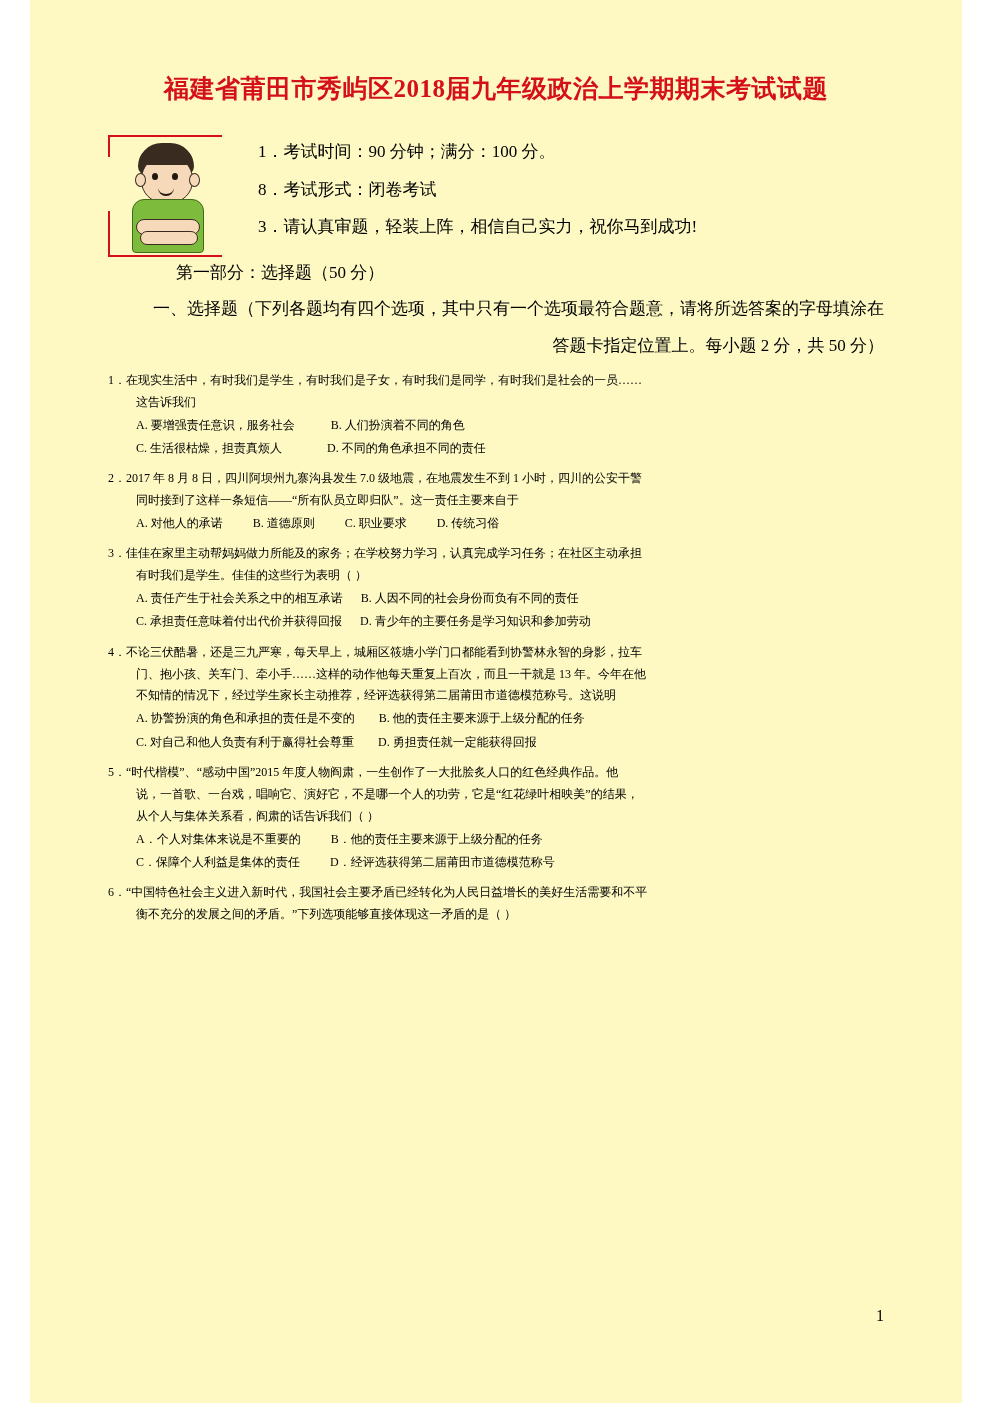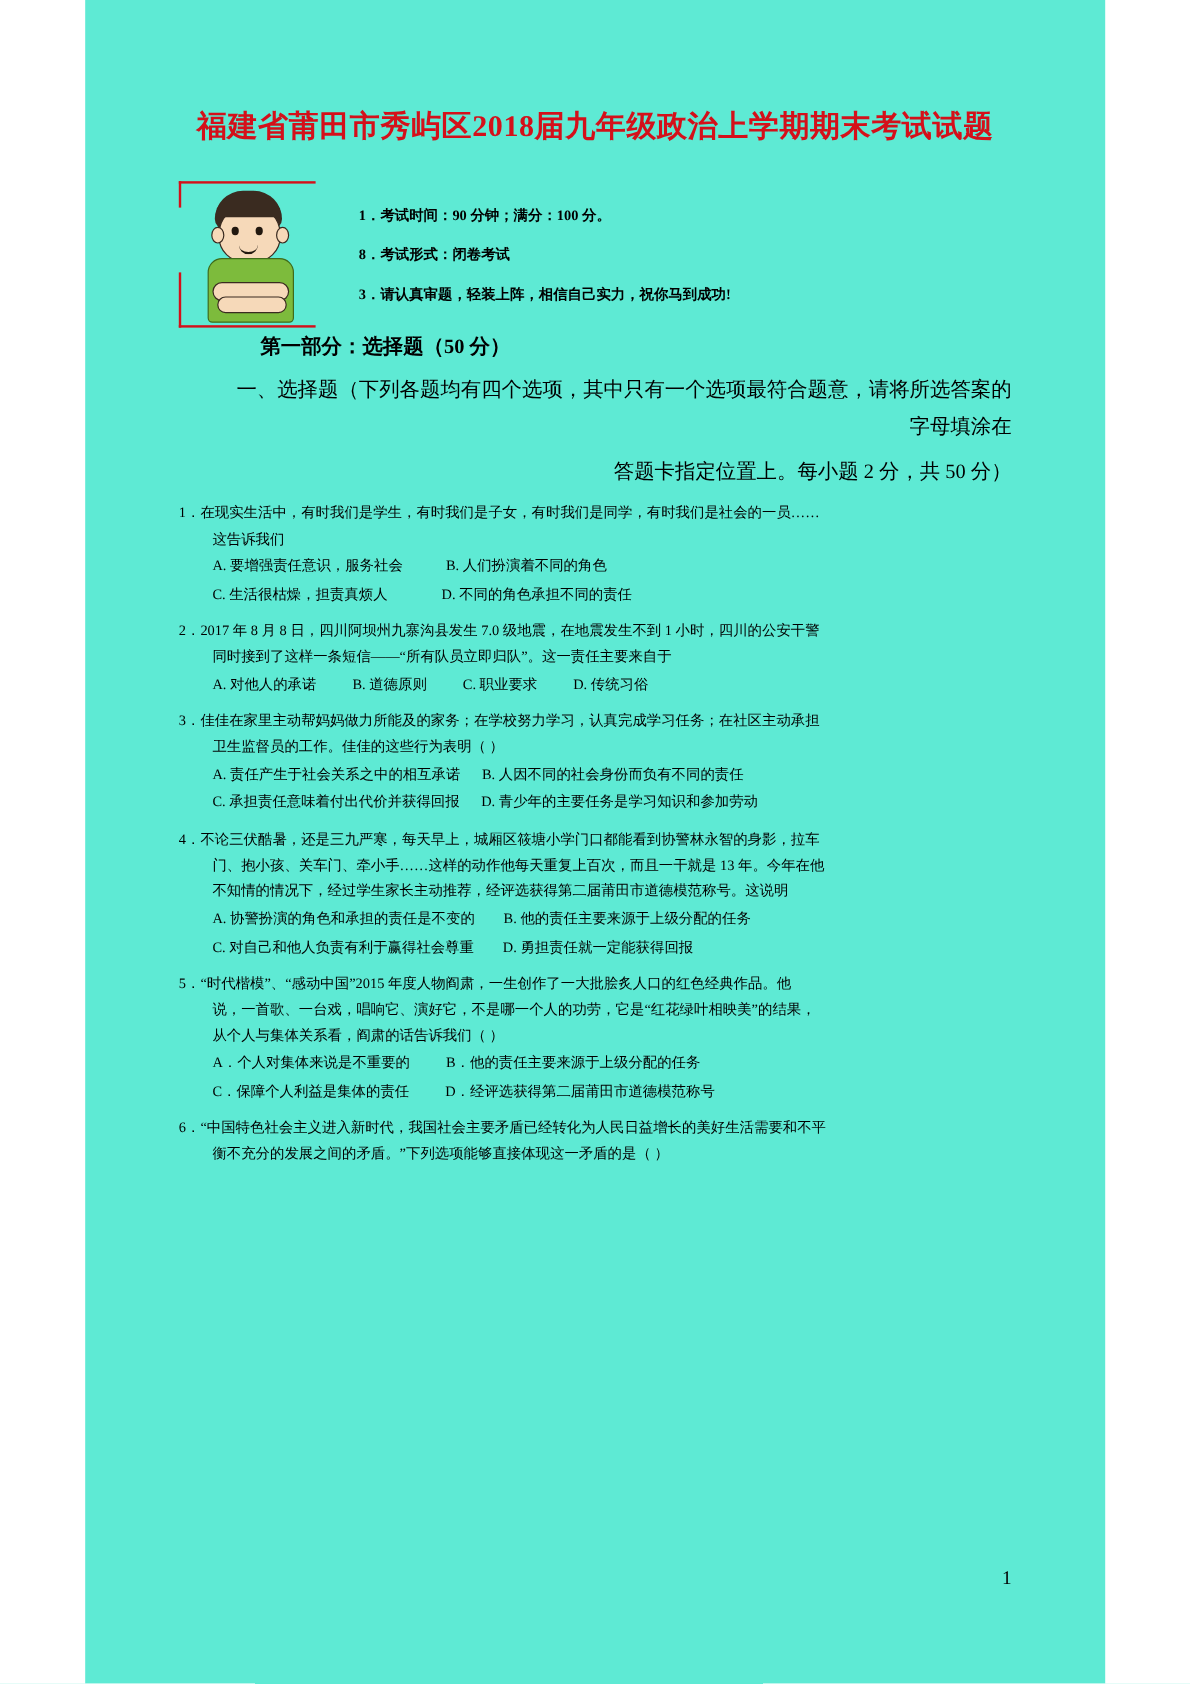--- a/index.html
+++ b/index.html
@@ -6,27 +6,27 @@
     margin: 0;
     padding: 0;
     background: #ffffff;
   }
   body {
     font-family: "Liberation Serif", "DejaVu Serif", serif;
     color: #000;
   }
   .page {
     position: relative;
-    width: 850px;
+    width: 932px;
     height: 1403px;
     margin: 0 auto;
-    background: #5eead4;
+    background: #fef9c3;
     overflow: hidden;
     box-sizing: border-box;
-    padding: 16px 78px;
+    padding: 0 78px;
   }
   .doc-title {
     text-align: center;
     color: #d4101a;
     font-weight: bold;
     font-size: 25px;
     letter-spacing: 0.5px;
     margin-top: 72px;
     margin-bottom: 26px;
     font-family: "Liberation Serif", "DejaVu Serif", serif;
@@ -139,30 +139,28 @@
     background: #f6d9b9;
     border: 1.5px solid #3a2b20;
     border-radius: 8px;
     left: 12px;
   }
   .instructions {
     margin-left: 150px;
     padding-top: 8px;
   }
   .instructions p {
-    margin: 15px 0 12px 0;
-    font-size: 12px;
+    margin: 0 0 12px 0;
+    font-size: 17px;
     line-height: 1.5;
-    font-weight: bold;
   }
   .section-head {
     margin: 10px 0 10px 0;
     font-size: 17px;
     text-indent: 68px;
-    font-weight: bold;
   }
   p.para {
     margin: 0 0 6px 0;
     font-size: 17px;
     line-height: 1.82;
     text-align: right;
   }
   p.indent2 {
     text-indent: 34px;
   }
@@ -245,21 +243,21 @@
   <div class="q">
     <span class="q-line"><span>2．</span><span>2017 年 8 月 8 日，四川阿坝州九寨沟县发生 7.0 级地震，在地震发生不到 1 小时，四川的公安干警</span></span>
     <span class="q-cont">同时接到了这样一条短信——“所有队员立即归队”。这一责任主要来自于</span>
     <span class="opts">
       <span class="oline">A. 对他人的承诺          B. 道德原则          C. 职业要求          D. 传统习俗</span>
     </span>
   </div>
 
   <div class="q">
     <span class="q-line"><span>3．</span><span>佳佳在家里主动帮妈妈做力所能及的家务；在学校努力学习，认真完成学习任务；在社区主动承担</span></span>
-    <span class="q-cont">卫生监督员的工作。佳佳的这些行为表明（    ）</span>
+    <span class="q-cont">有时我们是学生。佳佳的这些行为表明（    ）</span>
     <span class="opts">
       <span class="oline">A. 责任产生于社会关系之中的相互承诺      B. 人因不同的社会身份而负有不同的责任</span>
       <span class="oline">C. 承担责任意味着付出代价并获得回报      D. 青少年的主要任务是学习知识和参加劳动</span>
     </span>
   </div>
 
   <div class="q">
     <span class="q-line"><span>4．</span><span>不论三伏酷暑，还是三九严寒，每天早上，城厢区筱塘小学门口都能看到协警林永智的身影，拉车</span></span>
     <span class="q-cont">门、抱小孩、关车门、牵小手……这样的动作他每天重复上百次，而且一干就是 13 年。今年在他</span>
     <span class="q-cont">不知情的情况下，经过学生家长主动推荐，经评选获得第二届莆田市道德模范称号。这说明</span>

